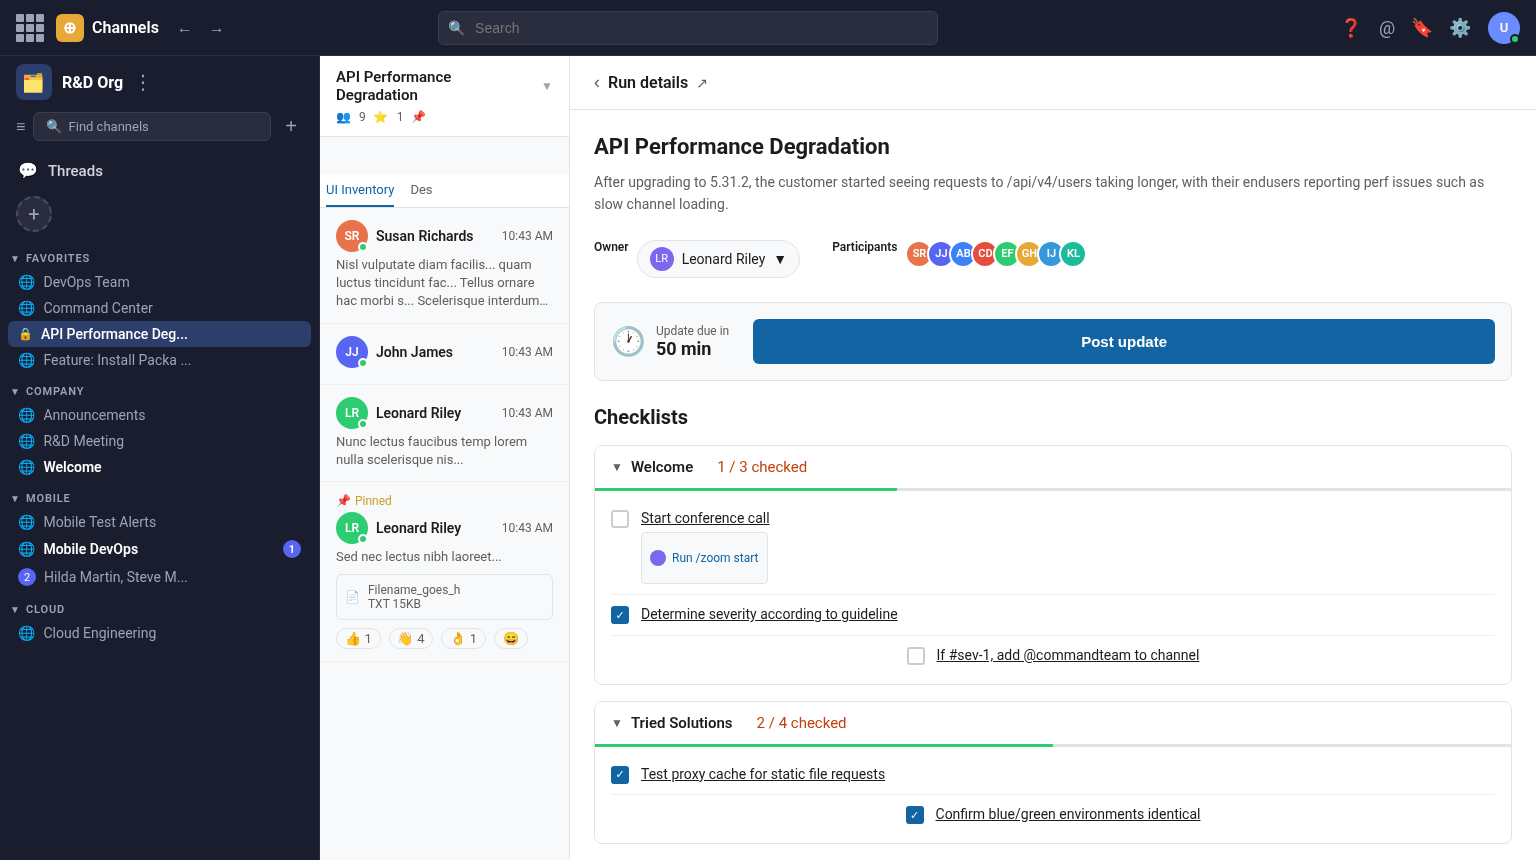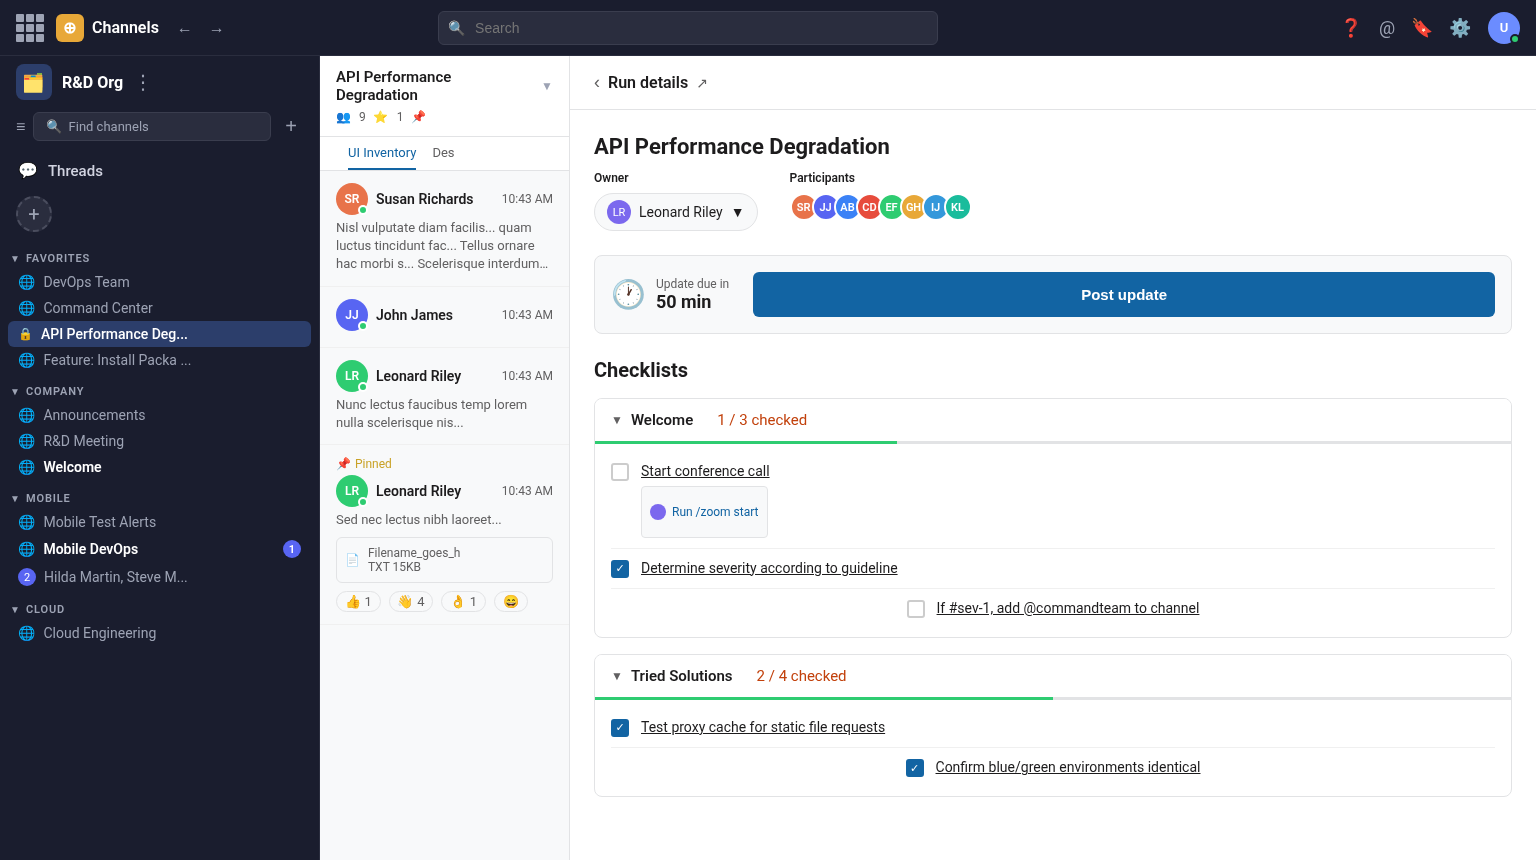--- a/index.html
+++ b/index.html
@@ -50,21 +50,21 @@
     .channel-lock { font-size: 12px; }
     .dm-badge { background: #5865f2; color: white; border-radius: 50%; width: 18px; height: 18px; display: flex; align-items: center; justify-content: center; font-size: 11px; margin-left: auto; }
     .dm-item { display: flex; align-items: center; gap: 8px; padding: 5px 10px; border-radius: 6px; cursor: pointer; color: #9da3b4; font-size: 14px; }
     .dm-number { width: 18px; height: 18px; background: #5865f2; color: white; border-radius: 50%; display: flex; align-items: center; justify-content: center; font-size: 11px; flex-shrink: 0; }
 
     
     .channel-panel { width: 250px; background: #f8f9fa; border-right: 1px solid #e2e3e5; display: flex; flex-direction: column; flex-shrink: 0; overflow: hidden; }
     .channel-panel-header { padding: 12px 16px; border-bottom: 1px solid #e2e3e5; background: #fff; }
     .channel-panel-title { font-size: 15px; font-weight: 600; color: #1d1c1d; display: flex; align-items: center; gap: 8px; }
     .channel-panel-meta { display: flex; align-items: center; gap: 8px; margin-top: 6px; color: #616061; font-size: 12px; }
-    .channel-panel-tabs { display: flex; gap: 16px; padding: 8px 28px 0; border-bottom: 1px solid #e2e3e5; background: #fff; }
+    .channel-panel-tabs { display: flex; gap: 16px; padding: 8px 6px 0; border-bottom: 1px solid #e2e3e5; background: #fff; margin-top: 37px; }
     .panel-tab { font-size: 13px; color: #616061; cursor: pointer; padding-bottom: 8px; border-bottom: 2px solid transparent; }
     .panel-tab.active { color: #1264a3; border-bottom-color: #1264a3; }
     .channel-messages { flex: 1; overflow-y: auto; }
     .message-item { padding: 12px 16px; border-bottom: 1px solid #f0f0f0; cursor: pointer; }
     .message-header { display: flex; align-items: center; gap: 8px; margin-bottom: 4px; }
     .msg-avatar { width: 32px; height: 32px; border-radius: 50%; flex-shrink: 0; position: relative; }
     .msg-avatar-circle { width: 32px; height: 32px; border-radius: 50%; display: flex; align-items: center; justify-content: center; color: white; font-size: 12px; font-weight: 600; }
     .msg-online { position: absolute; bottom: 0; right: 0; width: 10px; height: 10px; background: #2ecc71; border-radius: 50%; border: 2px solid #fff; }
     .msg-sender { font-weight: 600; font-size: 14px; color: #1d1c1d; }
     .msg-time { color: #616061; font-size: 12px; margin-left: auto; }
@@ -79,21 +79,21 @@
     .run-details-header { display: flex; align-items: center; gap: 8px; padding: 16px 24px; border-bottom: 1px solid #e2e3e5; }
     .back-btn { color: #616061; font-size: 18px; cursor: pointer; background: none; border: none; }
     .run-details-title { font-size: 16px; font-weight: 600; color: #1d1c1d; }
     .external-link { color: #616061; font-size: 14px; cursor: pointer; }
 
     .run-details-body { flex: 1; overflow-y: auto; padding: 24px; }
     .run-title { font-size: 22px; font-weight: 700; color: #1d1c1d; margin-bottom: 12px; }
     .run-description { font-size: 14px; color: #616061; line-height: 1.6; margin-bottom: 24px; }
 
     .run-meta { display: flex; gap: 32px; margin-bottom: 24px; }
-    .meta-group { display: flex; flex-direction: column; gap: 8px; }
+    .meta-group { display: flex; flex-direction: row; gap: 8px; }
     .meta-label { font-size: 12px; font-weight: 600; color: #1d1c1d; }
     .owner-btn { display: flex; align-items: center; gap: 8px; background: #f8f9fa; border: 1px solid #e2e3e5; border-radius: 20px; padding: 6px 12px; cursor: pointer; font-size: 14px; color: #1d1c1d; }
     .owner-avatar { width: 24px; height: 24px; border-radius: 50%; background: #7b68ee; display: flex; align-items: center; justify-content: center; color: white; font-size: 11px; }
     .participants-list { display: flex; gap: -4px; }
     .participant-avatar { width: 28px; height: 28px; border-radius: 50%; border: 2px solid #fff; margin-left: -6px; display: flex; align-items: center; justify-content: center; color: white; font-size: 11px; font-weight: 600; }
     .participant-avatar:first-child { margin-left: 0; }
 
     .update-section { display: flex; align-items: center; gap: 24px; background: #f8f9fa; border: 1px solid #e2e3e5; border-radius: 8px; padding: 16px; margin-bottom: 24px; }
     .update-timer { display: flex; align-items: center; gap: 10px; }
     .timer-icon { color: #9da3b4; font-size: 28px; }
@@ -355,20 +355,21 @@
 
   <div class="run-details">
     <div class="run-details-header">
       <button class="back-btn">‹</button>
       <span class="run-details-title">Run details</span>
       <span class="external-link">↗</span>
     </div>
 
     <div class="run-details-body">
       <div class="run-title">API Performance Degradation</div>
+      <div class="run-description">After upgrading to 5.31.2, the customer started seeing requests to /api/v4/users taking longer, with their endusers reporting perf issues such as slow channel loading.</div>
 
       <div class="run-meta">
         <div class="meta-group">
           <div class="meta-label">Owner</div>
           <div class="owner-btn">
             <div class="owner-avatar">LR</div>
             <span>Leonard Riley</span>
             <span>▼</span>
           </div>
         </div>

